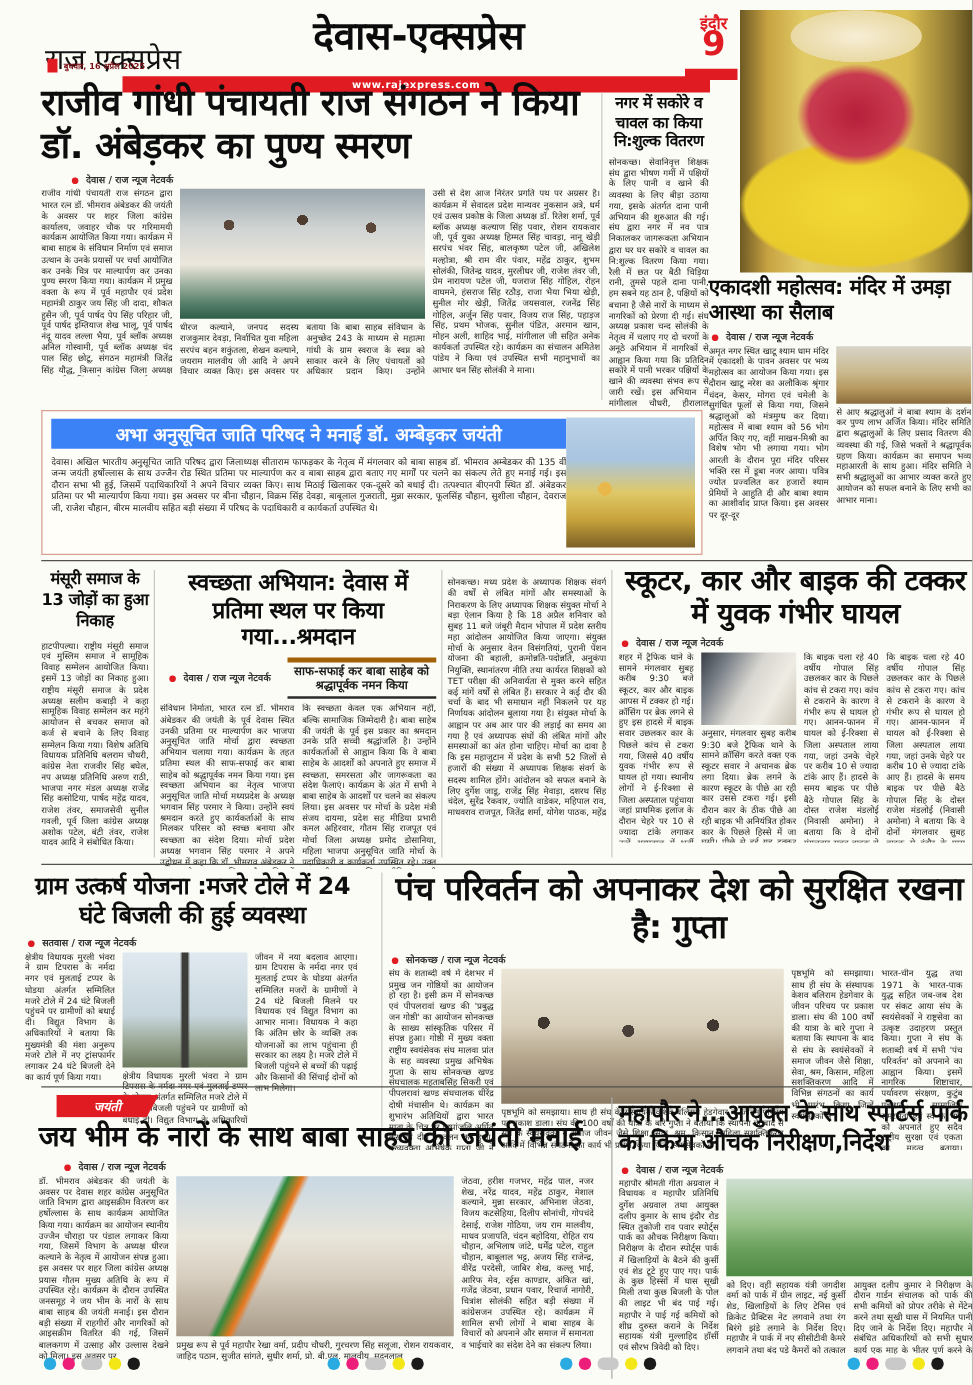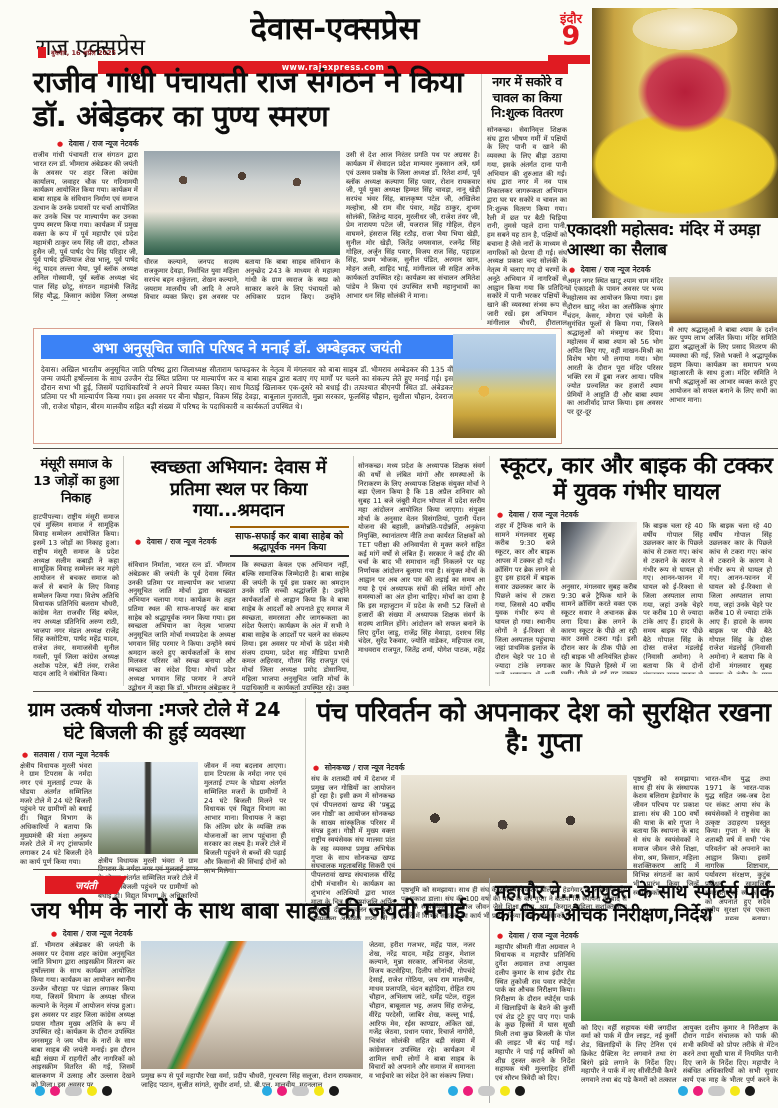--- a/index.html
+++ b/index.html
@@ -72,21 +72,21 @@
   .kickbar{background:#e2e2de;color:#222;font-weight:bold;font-size:9.5px;width:356px;
     display:flex;align-items:center;padding-left:10px;margin-left:-8px;}
 
   
   .regs{display:flex;align-items:center;}
   .regs span{width:10px;height:10px;border-radius:50%;margin-right:5px;display:inline-block;}
   .regs .c{background:#29abe2;} .regs .m{background:#ec1e79;}
   .regs .g{width:17px;border-radius:5px;background:#c9c9c9;}
   .regs .y{background:#f4e718;} .regs .k{background:#1a1a1a;}
 
-  .subheadbox{border-top:2px solid #a16207;border-bottom:2px solid #2b2b2b;
+  .subheadbox{border-top:4px solid #a16207;border-bottom:2px solid #2b2b2b;
     font-weight:bold;font-size:9.3px;text-align:center;padding:2px 1px;line-height:1.25;}
 </style>
 </head>
 <body>
 
 <div class="page">
 
   <div class="abs brand">राज एक्सप्रेस</div>
   <div class="abs daterow">
     <span class="redsq"></span>

